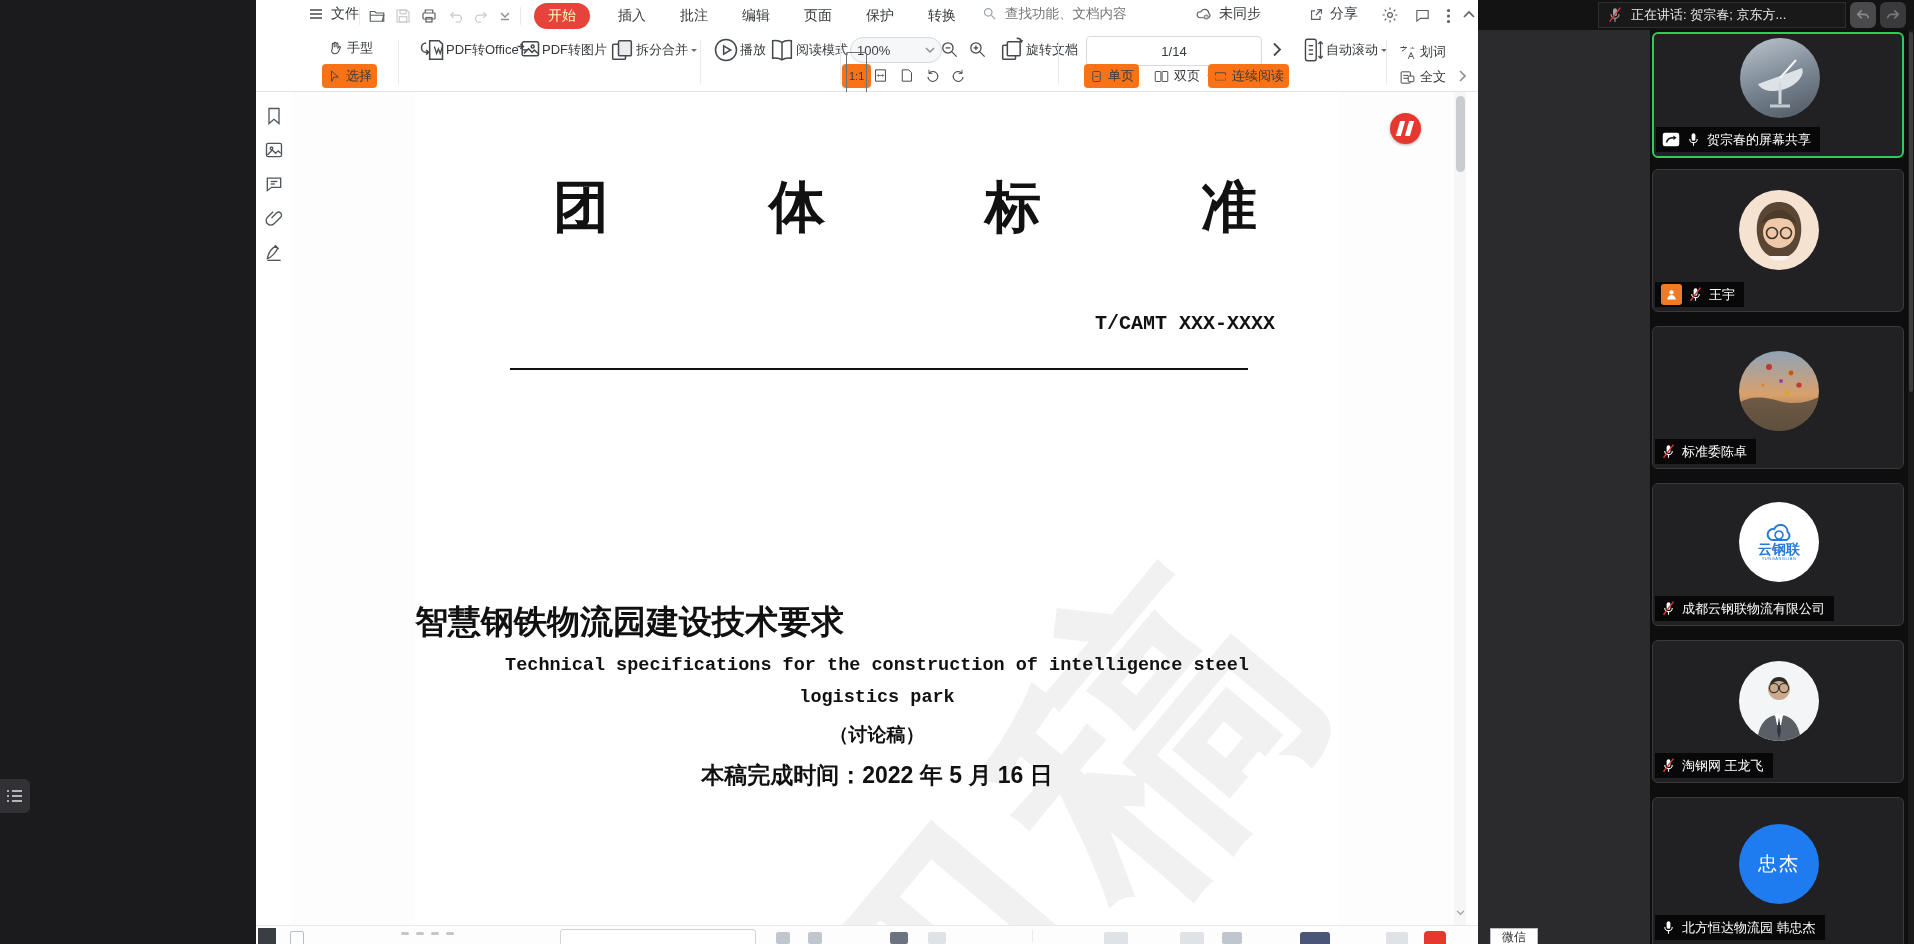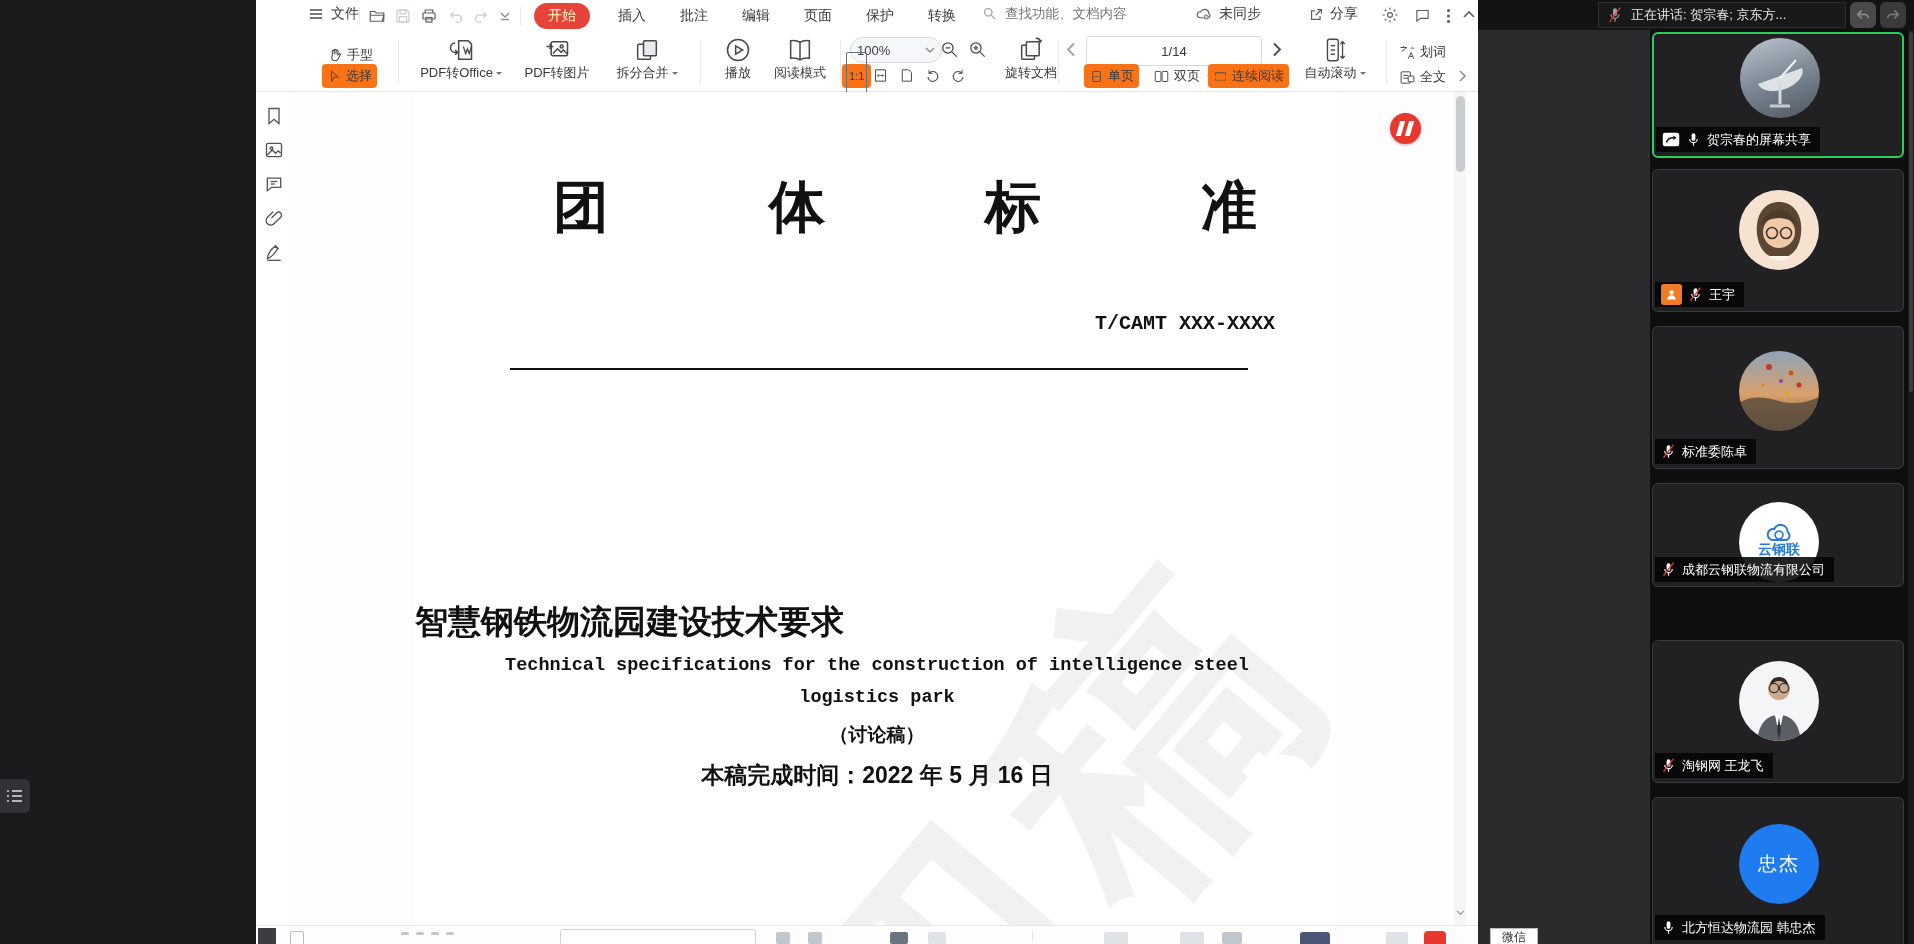--- a/index.html
+++ b/index.html
@@ -12,21 +12,21 @@
   #wps{position:absolute;left:256px;top:0;width:1222px;height:944px;background:#fff;}
   #titlebar{position:absolute;left:0;top:0;width:100%;height:32px;background:#fff;}
   #ribbon{position:absolute;left:0;top:32px;width:100%;height:59px;background:#fff;border-bottom:1px solid #e3e5e8;}
   .vsep{position:absolute;width:1px;background:#e8eaec;}
   .menu-txt{font-size:14px;color:#35393d;}
   .tab{font-size:14px;color:#35393d;padding:4px 6px;}
   .tab-active{background:#e6443a;color:#fef9c3;border-radius:14px;padding:4px 14px;font-size:14px;}
   .tool-lbl{font-size:13px;color:#35393d;white-space:nowrap;}
   .tool-sm{display:flex;align-items:center;gap:4px;height:24px;padding:0 5px;border-radius:4px;}
   .tool-on{background:#f97316;}
-  .stack{display:flex;flex-direction:column;align-items:center;}
+  .stack{display:flex;flex-direction:row;align-items:center;}
   .caret{width:0;height:0;border:3.5px solid transparent;border-top-color:#6b7178;margin:3px 0 0 3px;}
   .searchbox{display:flex;align-items:center;gap:6px;}
   .searchbox input{border:none;outline:none;font-size:13.5px;color:#9aa2ab;width:150px;background:transparent;font-family:"Liberation Sans",sans-serif;}
   .zoombox{display:flex;align-items:center;justify-content:space-between;width:78px;height:24px;border:1px solid #d7dade;border-radius:13px;padding:0 6px;font-size:13px;background:#f6f7f8;}
   .pagebox{width:170px;height:26px;border:1px solid #d7dade;border-radius:4px;background:#fff;
            font-size:13px;color:#35393d;text-align:center;font-family:"Liberation Sans",sans-serif;outline:none;}
   
   #rail{position:absolute;left:0;top:92px;width:36px;height:833px;background:#fff;border-right:1px solid #ededee;}
   .rail-ic{margin:14px auto 14px auto;width:20px;height:20px;}
   
@@ -210,21 +210,21 @@
         </div>
       <div class="ab" style="left:1206px;top:10px;">
         <svg width="14" height="9" viewBox="0 0 14 9" fill="none" stroke="#5a6168" stroke-width="1.6">
             <path d="M2 7l5-5 5 5"></path>
           </svg>
         </div>
     </div>
 
     <div id="ribbon">
 
-      <div class="ab tool-sm" style="left:66px;top:11px;">
+      <div class="ab tool-sm" style="left:66px;top:4px;">
         <span>
           <svg width="16" height="16" viewBox="0 0 24 24" fill="none" stroke="#45494e" stroke-width="1.6">
               <path d="M8 13V6.5a1.4 1.4 0 0 1 2.8 0V11V4.8a1.4 1.4 0 0 1 2.8 0V11V6a1.4 1.4 0 0 1 2.8 0v6l1.7-1.7c1-1 2.6.2 1.8 1.5L17 17.5c-1.1 2-2.4 3-5.1 3-2.9 0-4.9-2-4.9-4.5z"></path>
             </svg>
           </span>
         <span class="tool-lbl">手型</span>
       </div>
       <div class="ab tool-sm tool-on" style="left:66px;top:32px;">
         <span>
           <svg width="15" height="15" viewBox="0 0 24 24" fill="none" stroke="#45494e" stroke-width="1.6">
@@ -633,21 +633,21 @@
               <path d="M12 3a3 3 0 0 1 3 3v6a3 3 0 0 1-6 0V6a3 3 0 0 1 3-3z" fill="#fff"></path>
               <path d="M6 12a6 6 0 0 0 12 0" stroke="#fff" stroke-width="1.8" fill="none"></path>
               <line x1="12" y1="18.5" x2="12" y2="23" stroke="#fff" stroke-width="1.8"></line>
               <line x1="4" y1="23" x2="20" y2="2" stroke="#d93a32" stroke-width="2.2"></line>
             </svg>
           </span>
         <span class="nm">标准委陈卓</span>
       </div>
     </div>
 
-    <div class="tile" style="top:483px;height:104px;">
+    <div class="tile" style="top:483px;height:143px;">
       <div class="avatar av-logo" style="top:18px;">
         <svg width="26" height="18" viewBox="0 0 26 18">
             <path d="M7 16a5.5 5.5 0 1 1 1.2-10.9A7 7 0 0 1 21.6 8 4.6 4.6 0 0 1 20.5 16z" fill="none" stroke="#2979d8" stroke-width="2"></path>
             <path d="M9 11a4 4 0 1 1 0 .01" fill="none" stroke="#2979d8" stroke-width="1.6"></path>
           </svg>
         <div class="logo-t">云钢联</div>
         <div class="logo-s">YUNGANGLIAN</div>
       </div>
       <div class="tag">
         <span>

